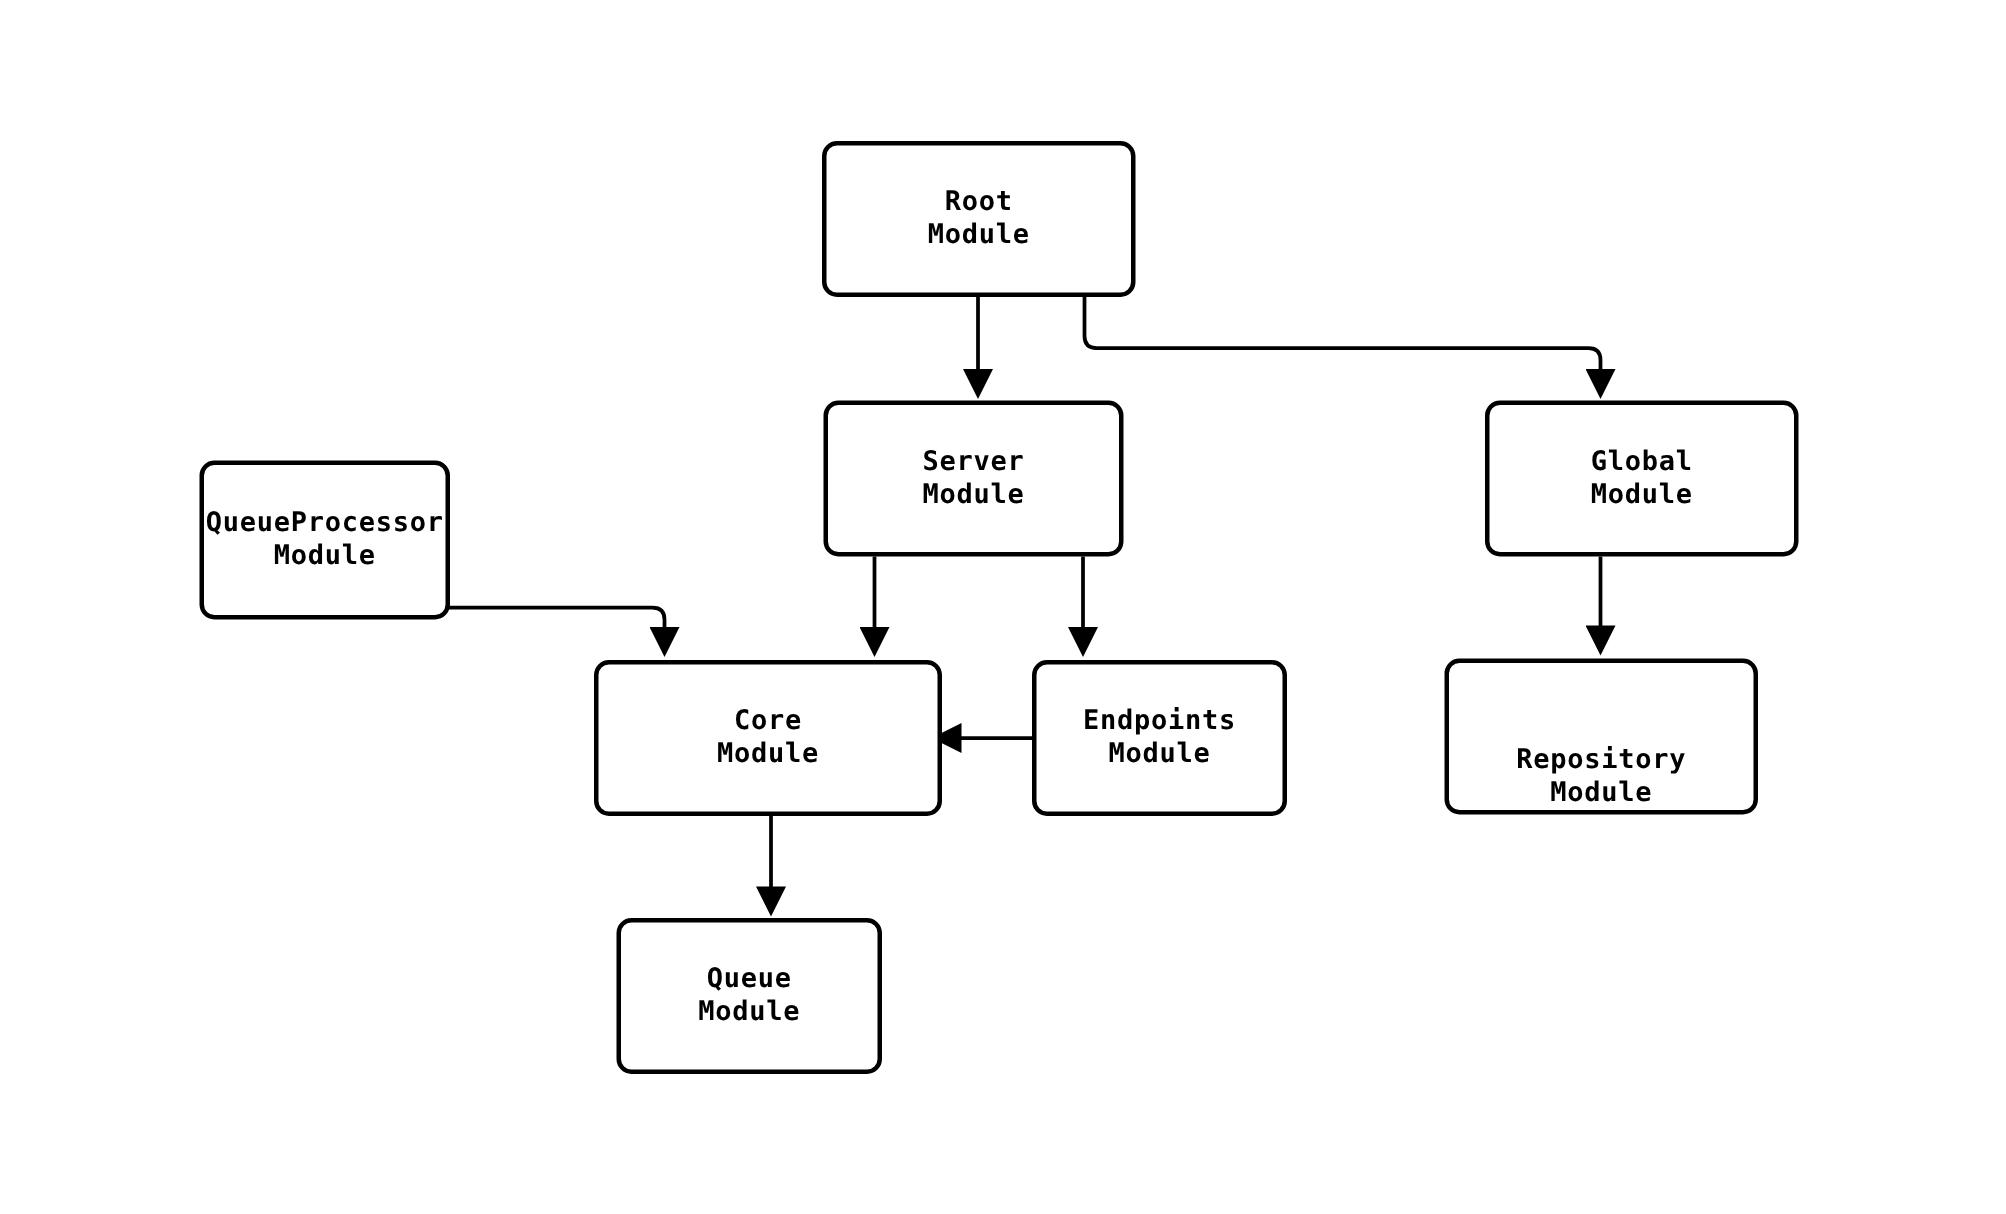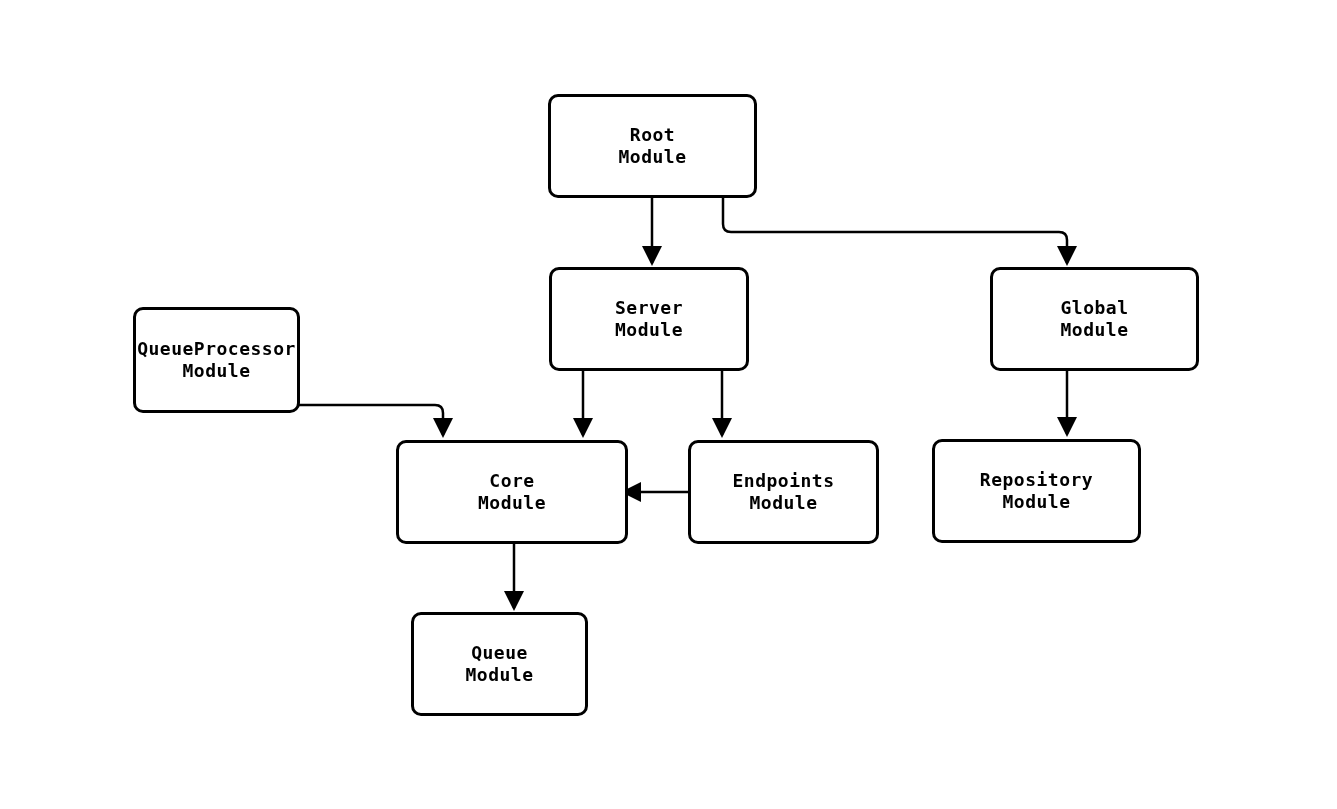--- a/index.html
+++ b/index.html
@@ -91,26 +91,26 @@
   <div class="node" style="left:963px; top:267px; width:209px; height:104px;margin-left:27px;">
     <span class="label">Global
 Module</span>
   </div>
 
   <div class="node" style="left:396px; top:440px; width:232px; height:104px;justify-content:center;">
     <span class="label">Core
 Module</span>
   </div>
 
-  <div class="node" style="left:688px; top:440px; width:191px; height:104px;">
+  <div class="node" style="left:688px; top:440px; width:170px; height:104px;">
     <span class="label">Endpoints
 Module</span>
   </div>
 
-  <div class="node" style="left:932px; top:439px; width:209px; height:104px;">
+  <div class="node" style="left:963px; top:439px; width:209px; height:104px;align-items:flex-end;">
     <span class="label">Repository
 Module</span>
   </div>
 
   <div class="node" style="left:411px; top:612px; width:177px; height:104px;">
     <span class="label">Queue
 Module</span>
   </div>
 
 </div>

